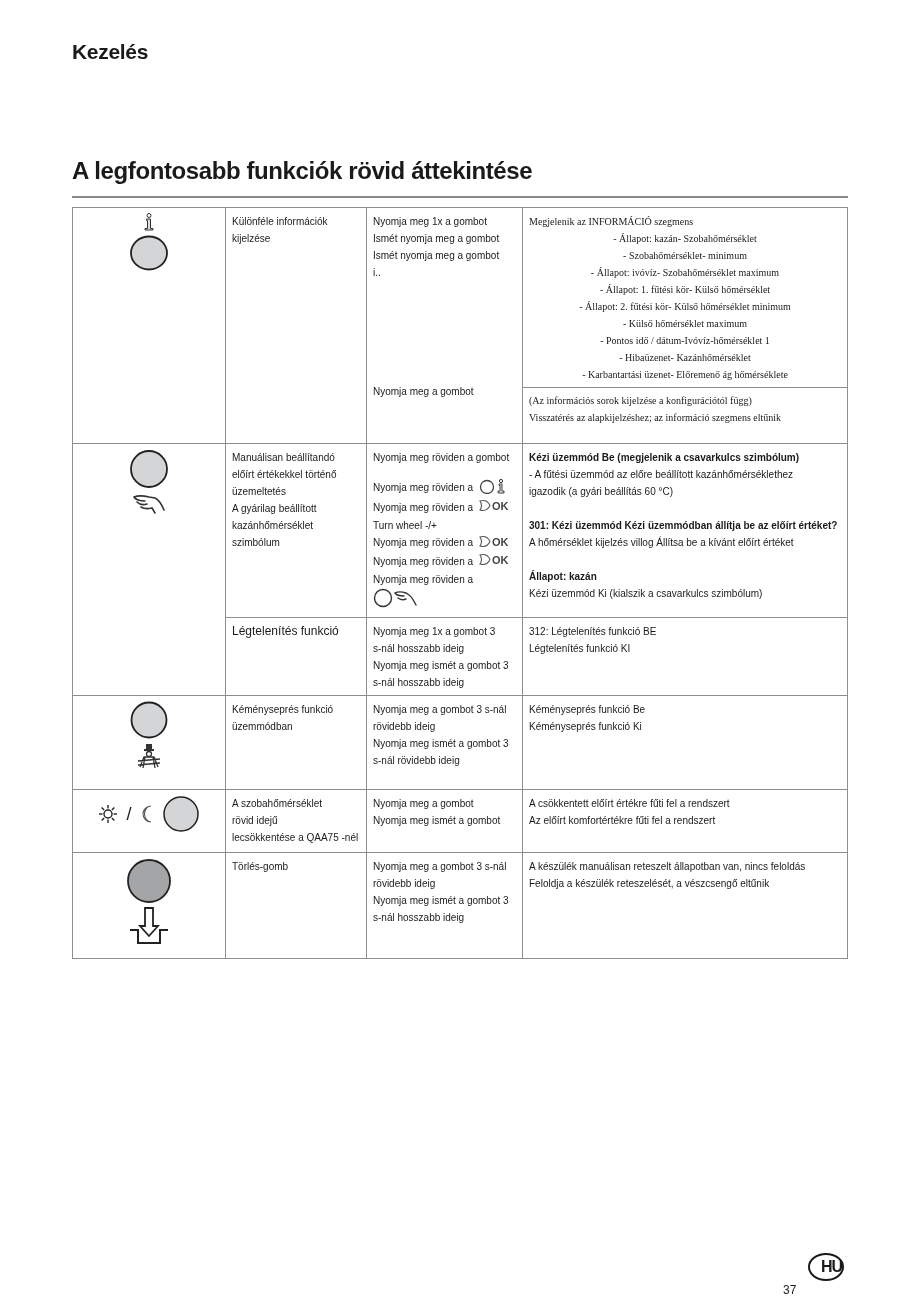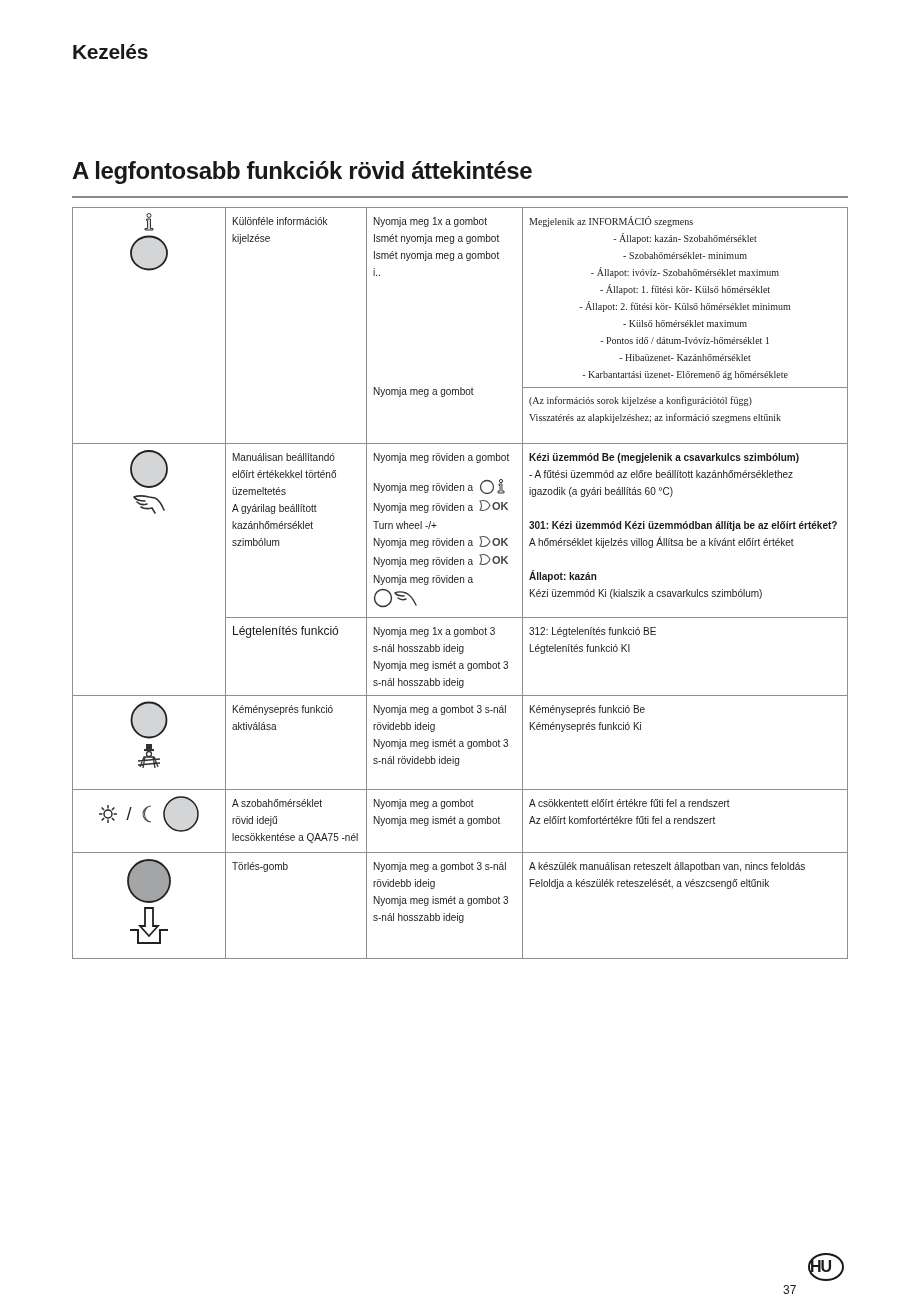--- a/index.html
+++ b/index.html
@@ -39,21 +39,21 @@
   .bold { font-weight: bold; }
   .row-split { display: flex; justify-content: center; white-space: nowrap; }
   .sub-rule { border-top: 1px solid #8f8f8f; margin: 4px -6px 4px -6px; }
   .inline-icon { display: inline-block; vertical-align: middle; margin-left: 2px; text-decoration: underline; }
   .icon-wrap { display: inline-flex; flex-direction: column; align-items: center; gap: 4px; }
   .icon-row { display: inline-flex; align-items: center; gap: 8px; }
   .footer-num { position: absolute; left: 783px; top: 1259px; font-size: 12px; margin-top: 24px; }
   .hu-badge {
     position: absolute; left: 808px; top: 1253px; width: 32px; height: 24px;
     border: 2.5px solid #1a1a1a; border-radius: 50%;
-    font-weight: bold; font-size: 16px; line-height: 24px; text-align: left; letter-spacing: -1px;
+    font-weight: bold; font-size: 16px; line-height: 24px; text-align: right; letter-spacing: -1px;
   }
 </style>
 </head>
 <body>
 
 <div class="section-title">Kezelés</div>
 <div class="page-title">A legfontosabb funkciók rövid áttekintése</div>
 <div class="title-rule"></div>
 
 <table class="overview">
@@ -228,21 +228,21 @@
         <svg width="26" height="26" viewBox="0 0 26 26">
           <rect x="10" y="1" width="6" height="5" fill="#333"></rect>
           <rect x="8" y="6" width="10" height="2" fill="#333"></rect>
           <circle cx="13" cy="11" r="2.5" fill="none" stroke="#333" stroke-width="1.3"></circle>
           <path d="M4 24 L8 14 L18 14 L22 24 M2 18 L24 16 M2 22 L24 20 M9 14 L7 25 M17 14 L19 25" fill="none" stroke="#333" stroke-width="1.3"></path>
         </svg>
       </span>
     </td>
     <td class="col-func">
       <span class="line">Kéményseprés funkció</span>
-      <span class="line">aktiválása</span>
+      <span class="line">üzemmódban</span>
     </td>
     <td class="col-action">
       <span class="line">Nyomja meg a gombot 3 s-nál</span>
       <span class="line">rövidebb ideig</span>
       <span class="line">Nyomja meg ismét a gombot 3</span>
       <span class="line">s-nál rövidebb ideig</span>
     </td>
     <td class="col-result">
       <span class="line">Kéményseprés funkció Be</span>
       <span class="line">Kéményseprés funkció Ki</span>

